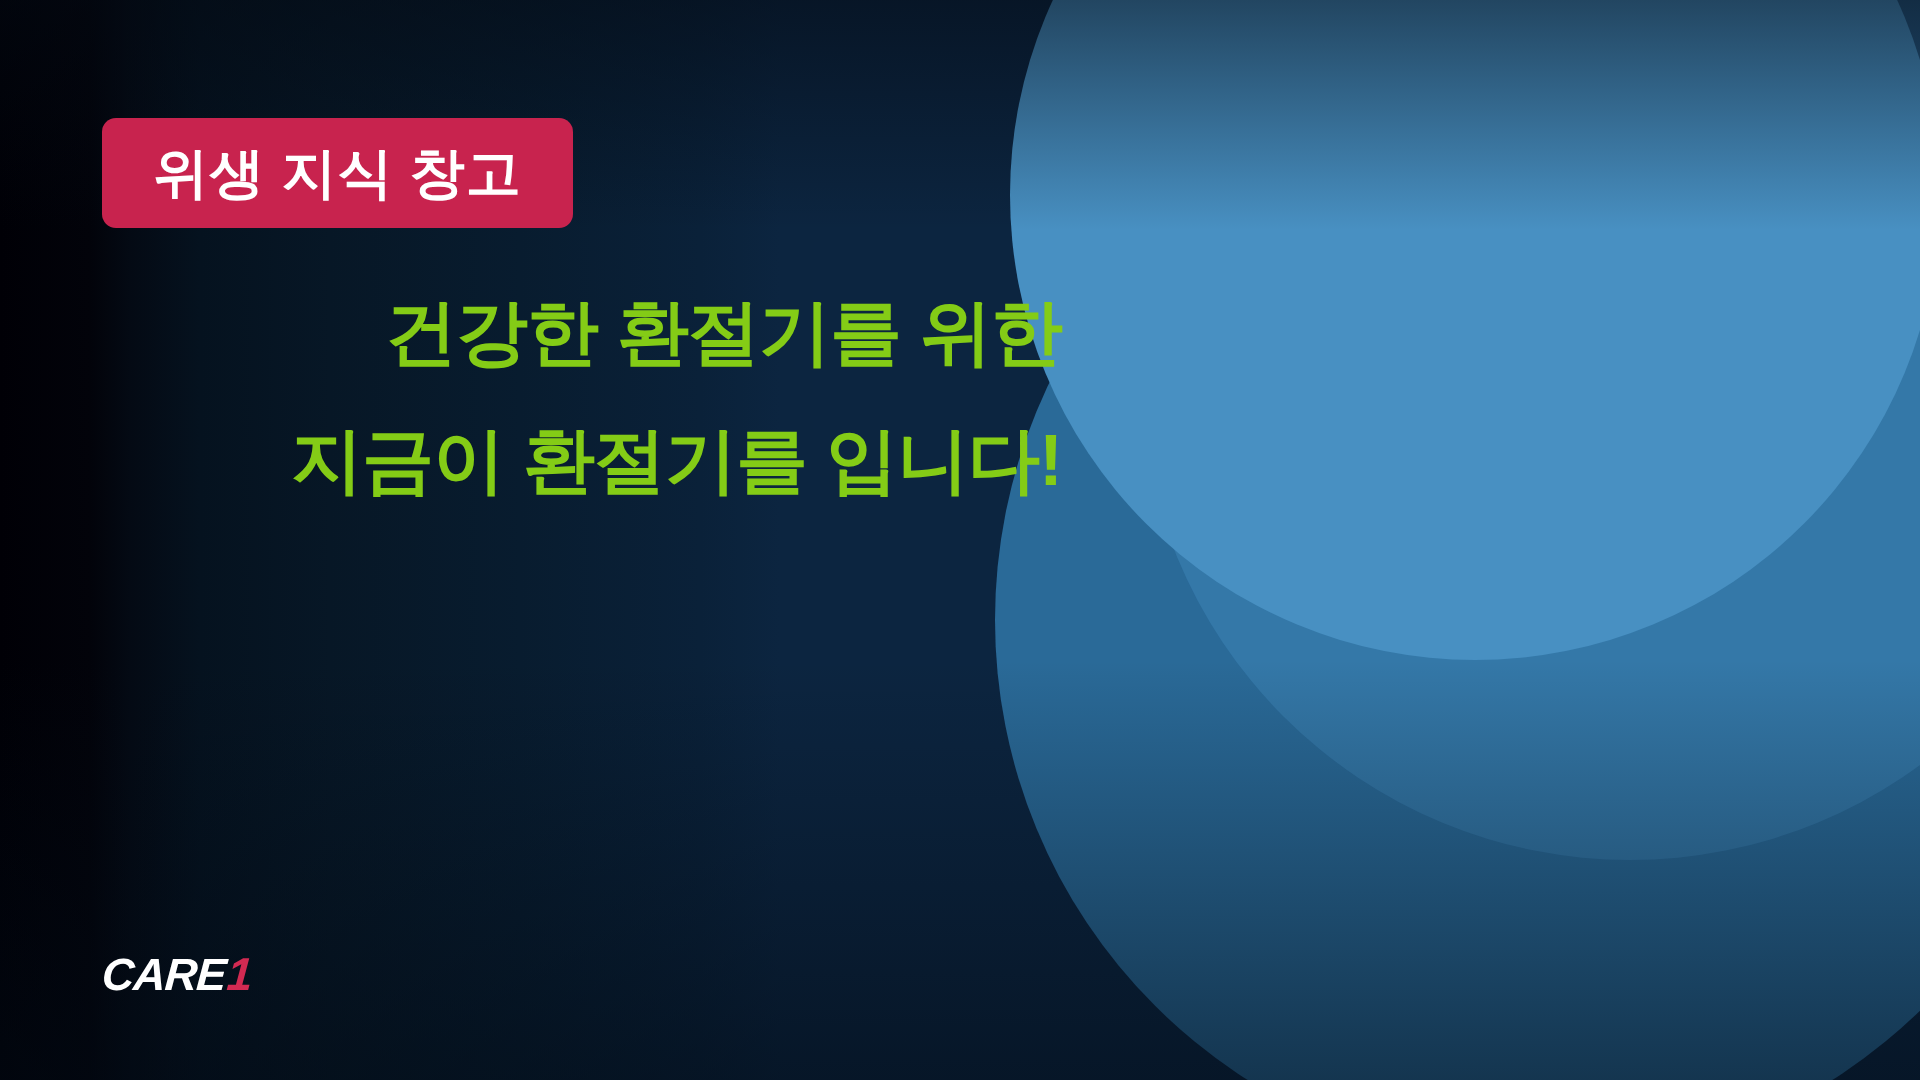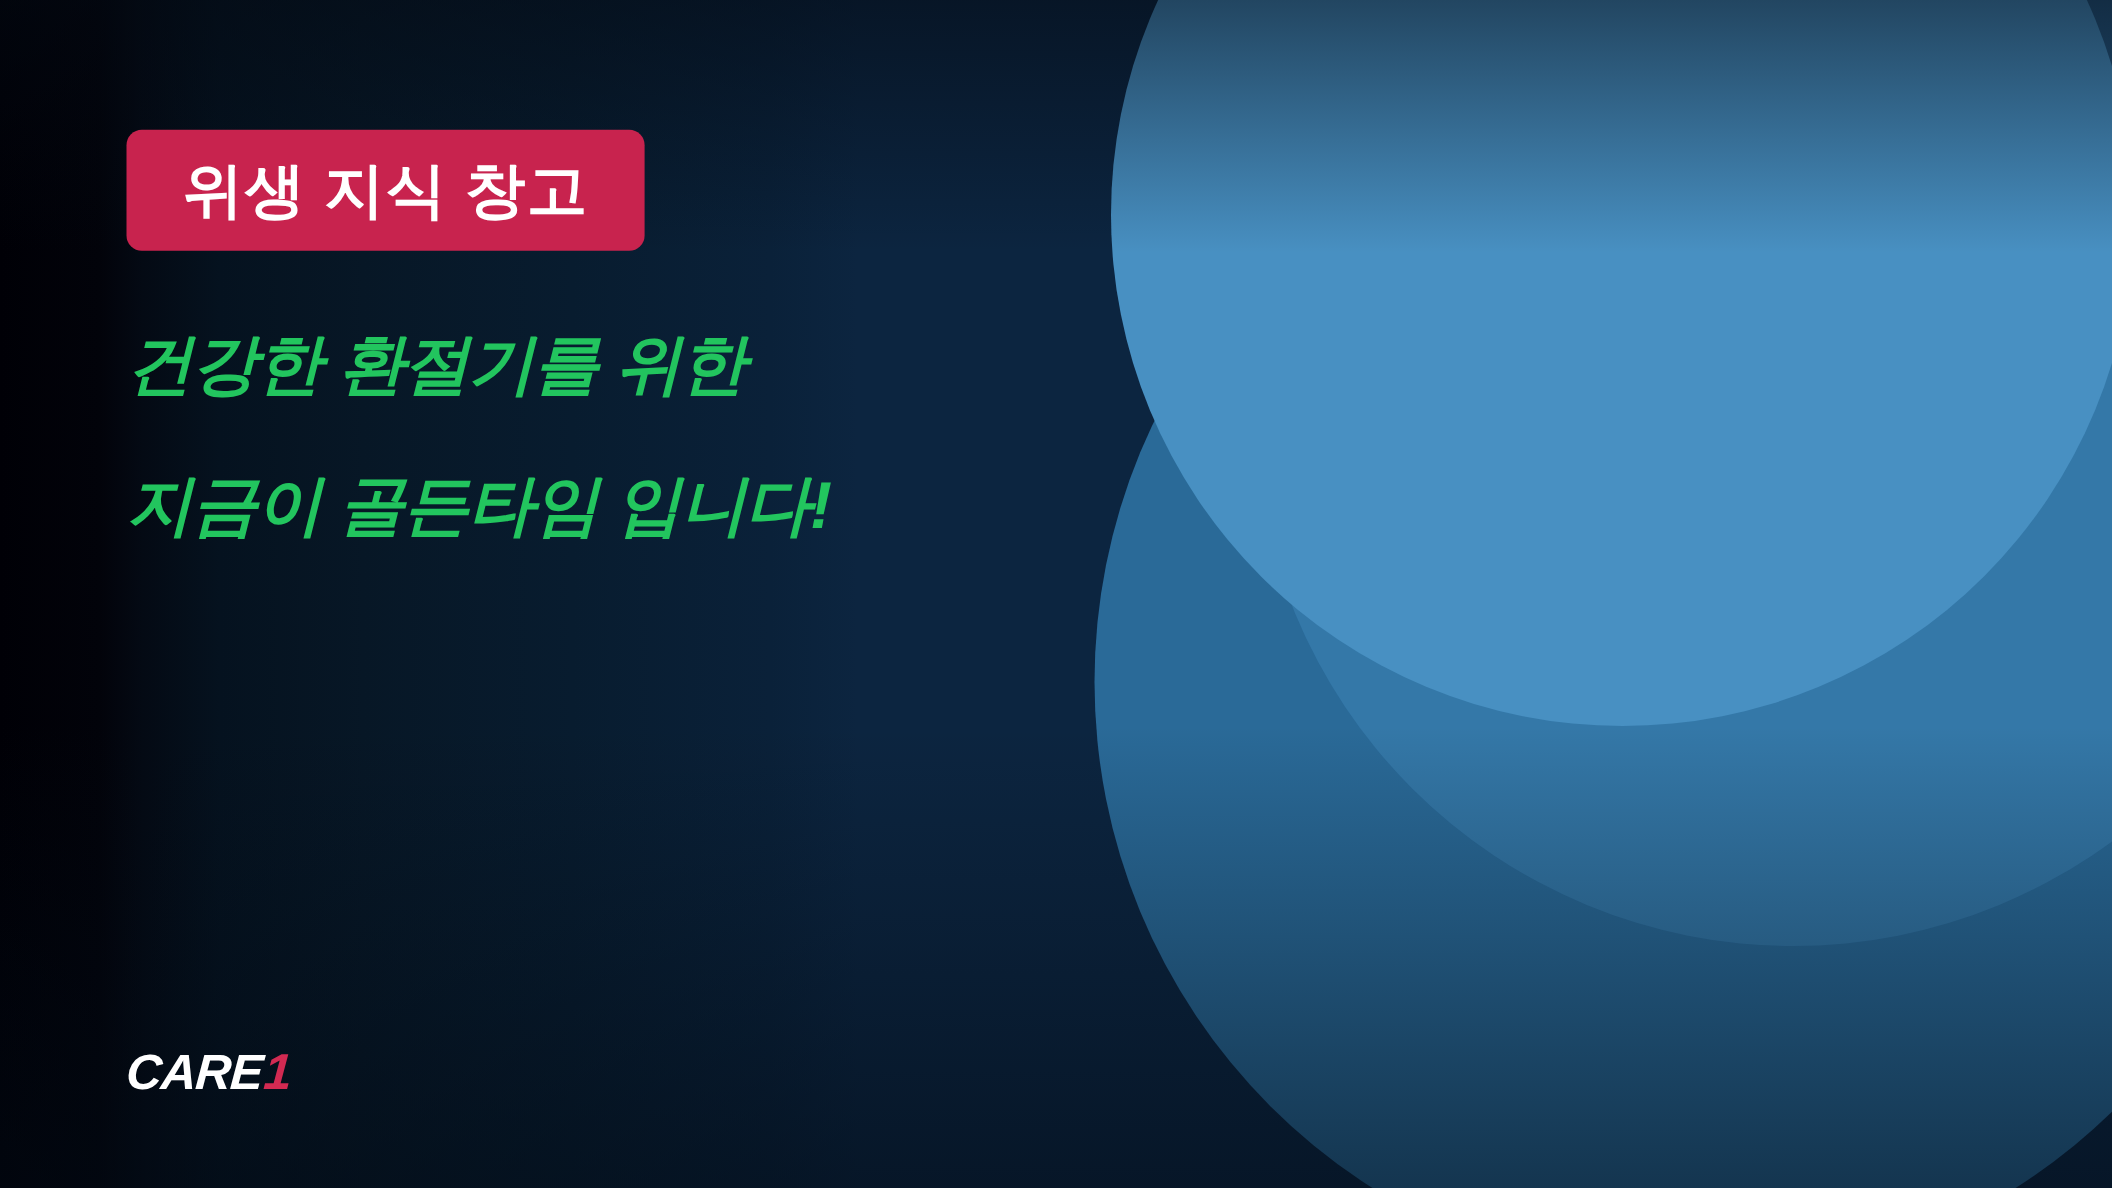--- a/index.html
+++ b/index.html
@@ -62,22 +62,22 @@
   .circle-c {           
     width:980px; height:980px;
     left:1140px; top:-120px;
     background:#3c84b6;
     opacity:.55;
   }
 
   
   .content {
     position:absolute;
-    left:115px; top:0;
-    width:1000px; height:1080px;
+    left:102px; top:0;
+    width:1000px; height:1080px;text-align:right;
   }
 
   .badge {
     position:absolute;
     left:0; top:118px;
     width:471px; height:110px;
     background:#c8234e;
     border-radius:14px;
     display:flex; align-items:center; justify-content:center;
   }
@@ -89,27 +89,26 @@
     line-height:1;
     white-space:nowrap;
   }
 
   .headline {
     position:absolute;
     left:0; top:268px;
     width:960px;
   }
   .headline-line {
-    color:#22c55e;
-    font-size:60px;
+    color:#84cc16;
+    font-size:72px;
     font-weight:700;
     line-height:128px;
     letter-spacing:-1px;
     white-space:nowrap;
-    font-style:italic;
   }
 
   
   .logo {
     position:absolute;
     left:0; top:950px;
     height:48px;
     display:flex; align-items:center;
   }
   .logo-word {
@@ -148,21 +147,21 @@
   <div class="bg-bottom-fade"></div>
 
   <div class="content">
 
     <div class="badge">
       <span class="badge-label">위생 지식 창고</span>
     </div>
 
     <div class="headline">
       <div class="headline-line">건강한 환절기를 위한</div>
-      <div class="headline-line">지금이 골든타임 입니다!</div>
+      <div class="headline-line">지금이 환절기를 입니다!</div>
     </div>
 
     <div class="logo">
       <span class="logo-word">CARE</span>
       <span class="logo-one">1</span>
     </div>
 
   </div>
 </div>
 

